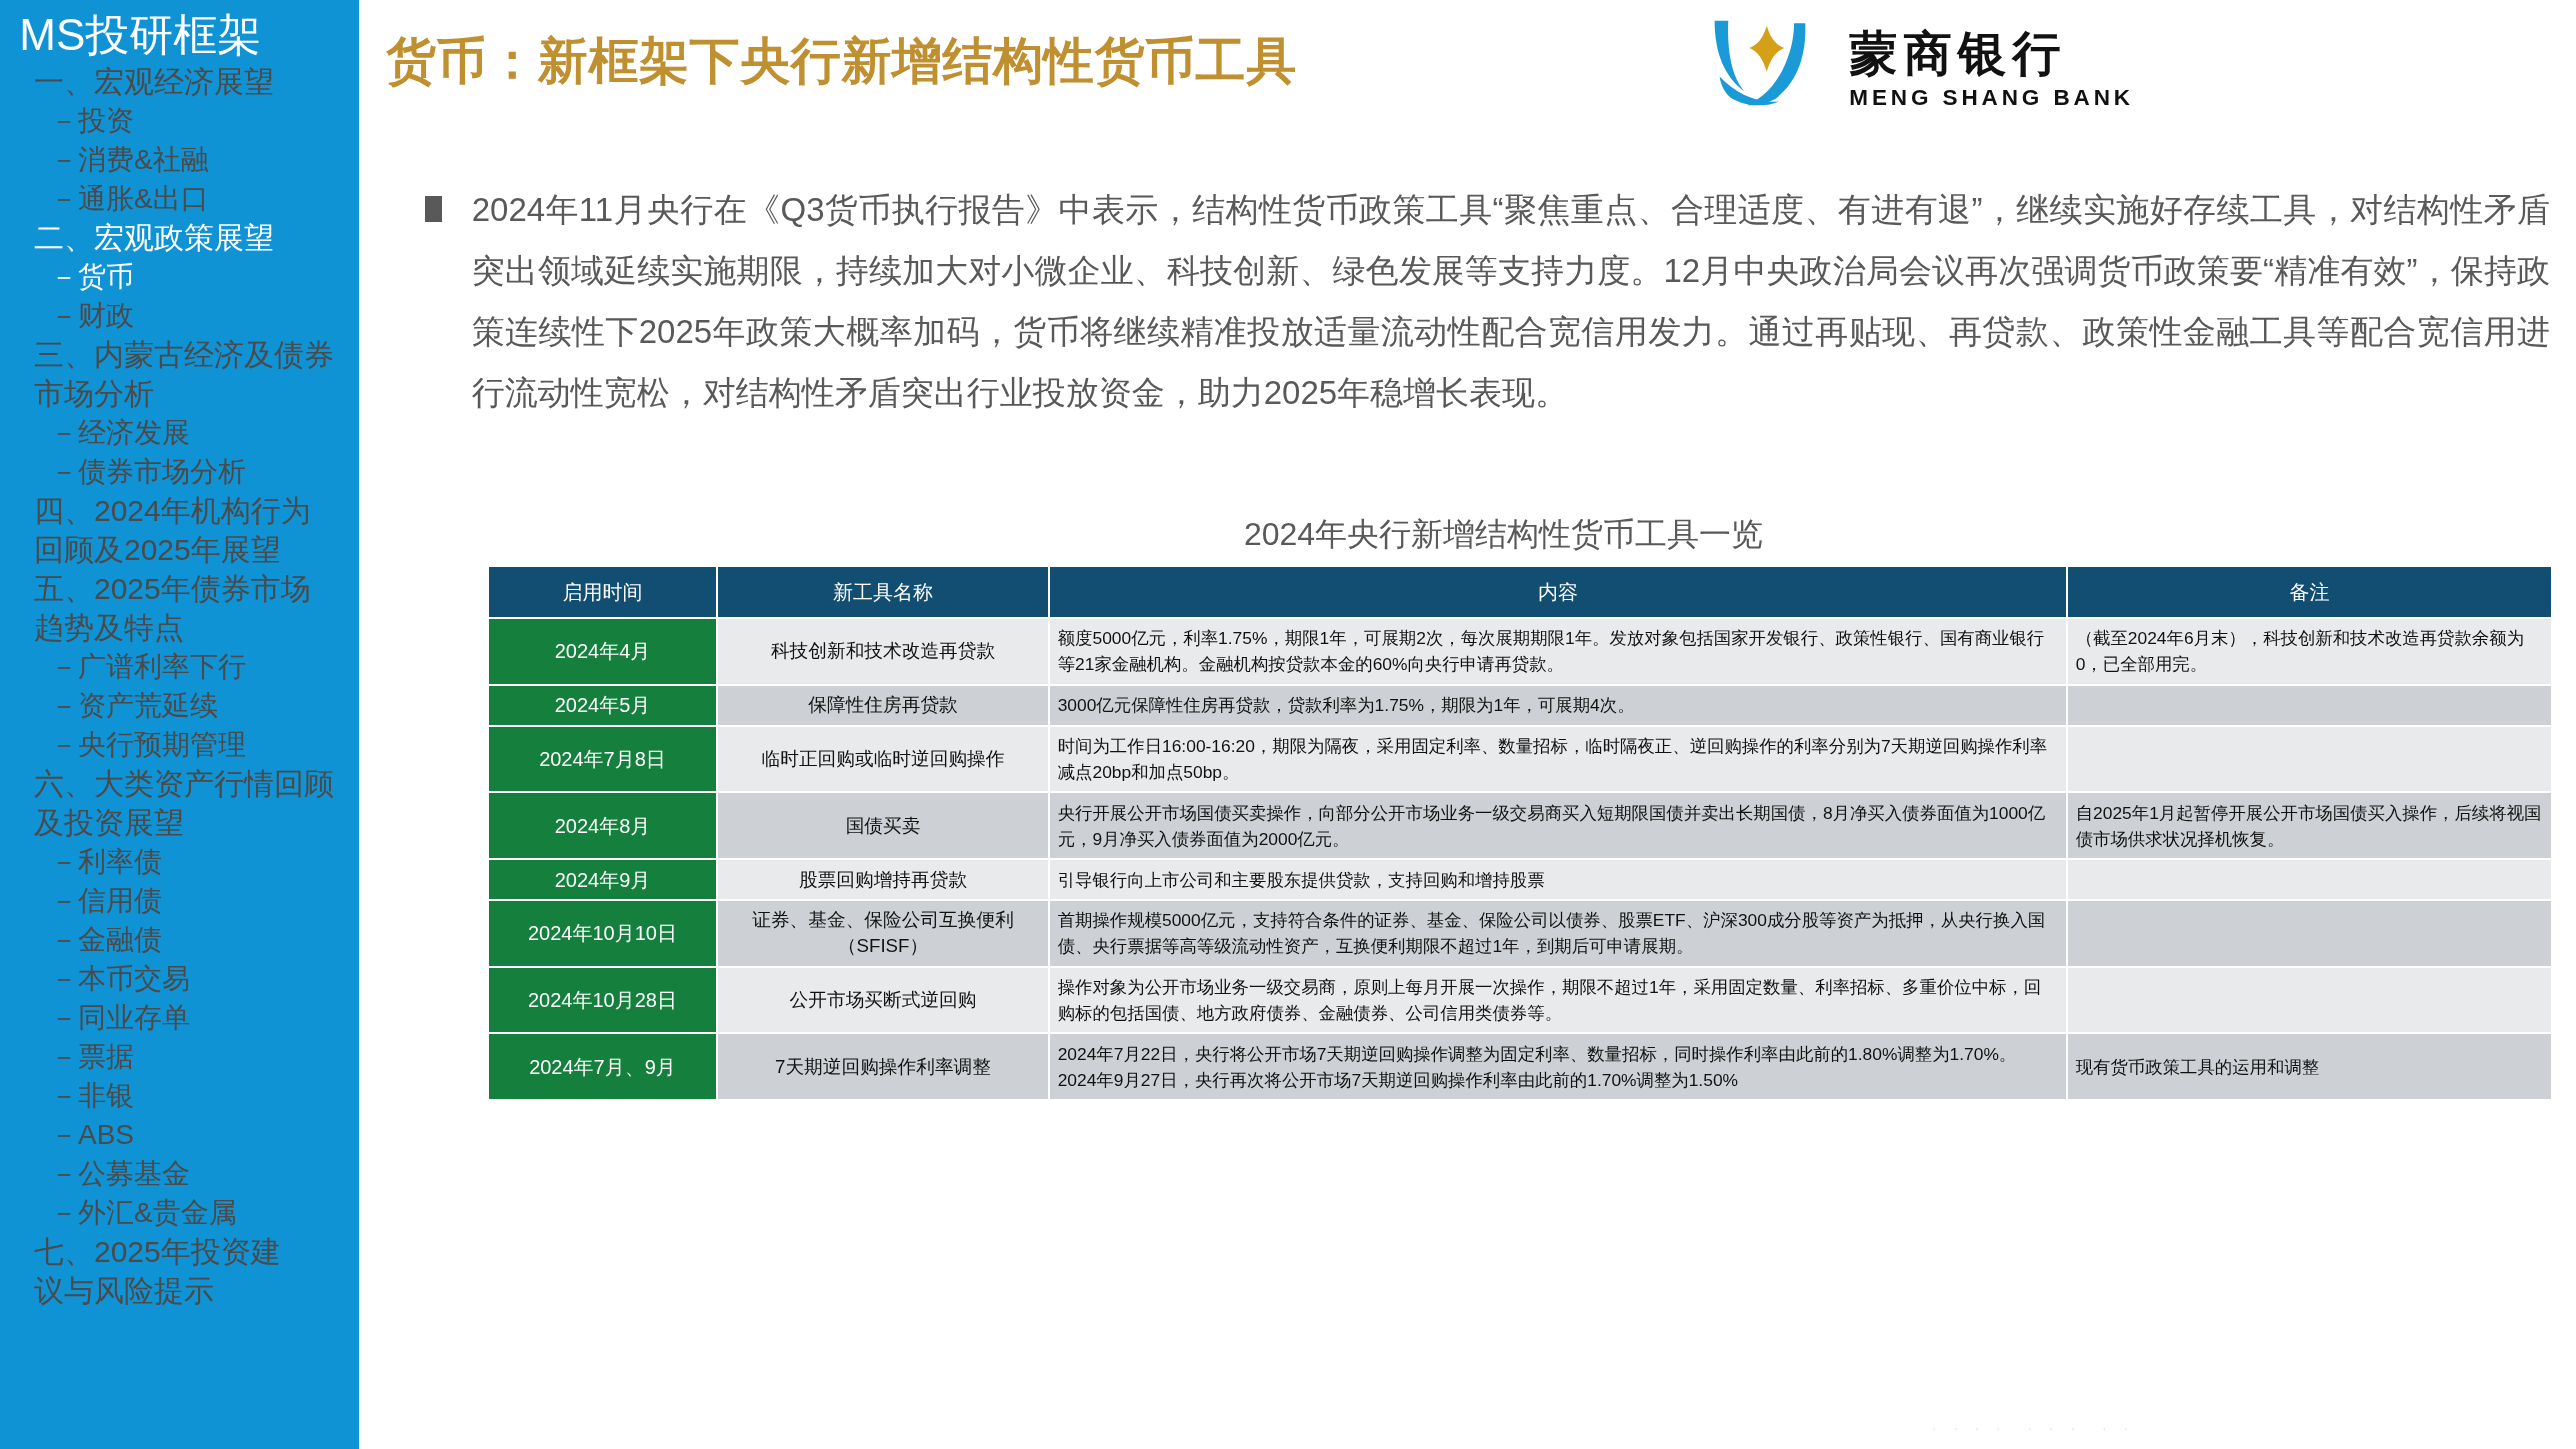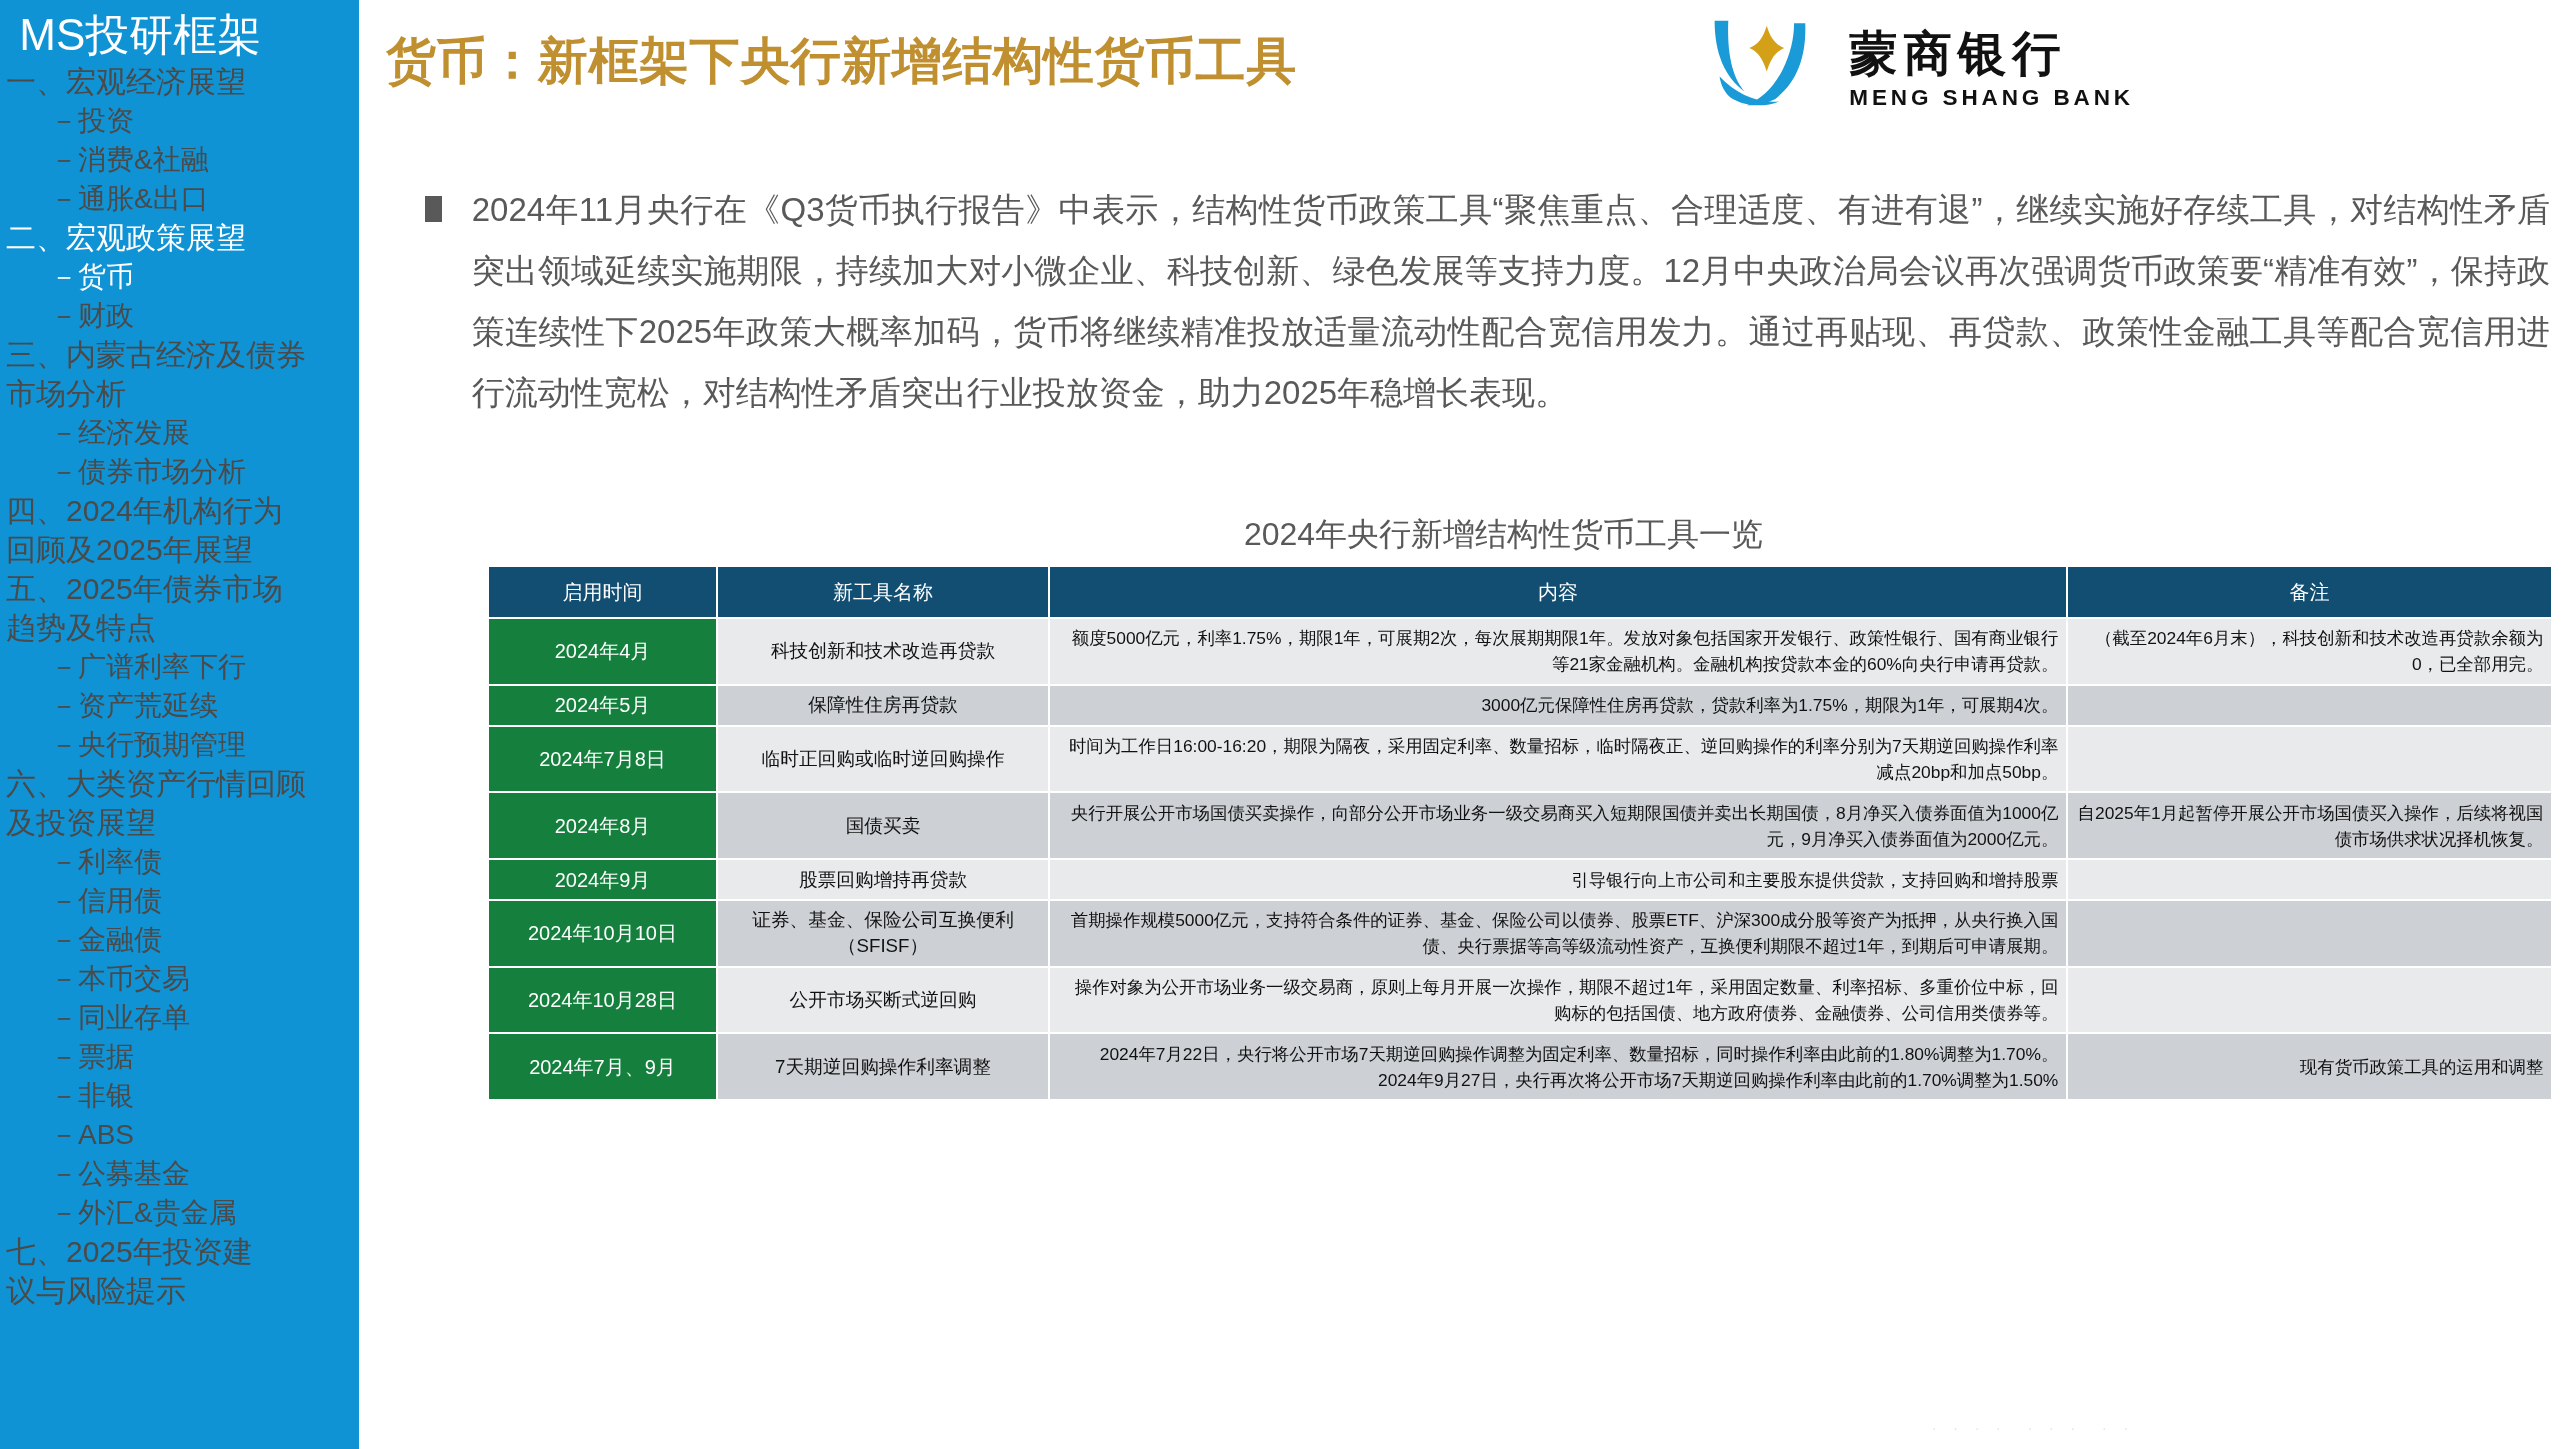--- a/index.html
+++ b/index.html
@@ -25,21 +25,21 @@
     line-height: 52px;
     padding-left: 19.3px;
     letter-spacing: 0px;
     white-space: nowrap;
   }
   .sb-list { margin-top: 1.3px; }
   .sb-l1 {
     color: #4a4a4a;
     font-size: 30px;
     line-height: 39px;
-    padding-left: 6px;
+    padding-left: 34px;
     font-weight: 400;
   }
   .sb-l1.active { color: #ffffff; }
   .sb-l2 {
     color: #4a4a4a;
     font-size: 28px;
     line-height: 39px;
     padding-left: 50px;
   }
   .sb-l2.active { color: #ffffff; }
@@ -140,21 +140,21 @@
     text-align: center;
     font-size: 20px;
     line-height: 26px;
   }
   td.c-name {
     text-align: center;
     font-size: 18.7px;
     line-height: 26px;
   }
   td.c-cont, td.c-note {
-    text-align: right;
+    text-align: left;
     vertical-align: top;
   }
   tr.band-a td.c-name, tr.band-a td.c-cont, tr.band-a td.c-note { background: #e8eaeb; }
   tr.band-b td.c-name, tr.band-b td.c-cont, tr.band-b td.c-note { background: #cdd1d5; }
   td.c-note.mid { vertical-align: middle; }
 
   
   .footer-faint {
     position: absolute;
     left: 1932px; top: 1420px;

